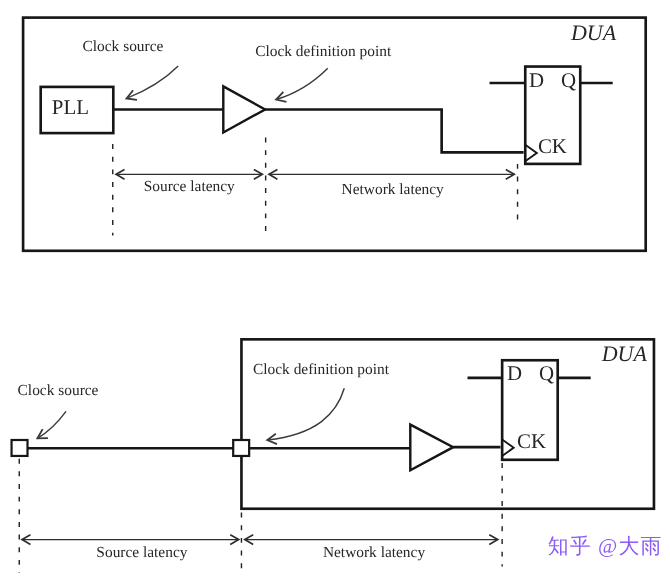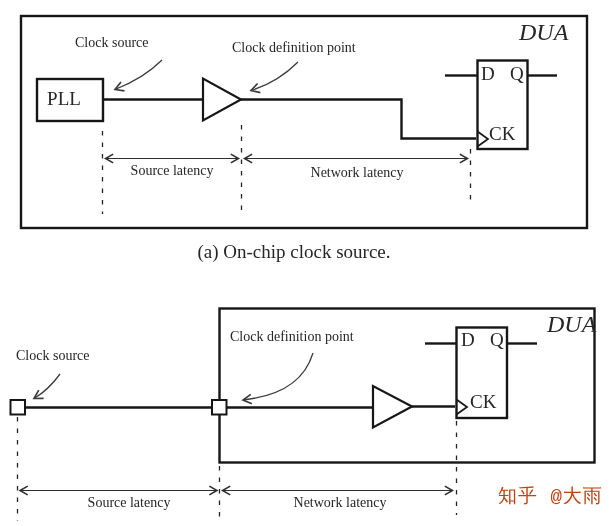--- a/index.html
+++ b/index.html
@@ -7,28 +7,28 @@
     position:relative;width:609px;height:526px;background:#ffffff;overflow:hidden;
     font-family:"Liberation Serif","DejaVu Serif",serif;
   }
   #art{position:absolute;left:0;top:0;}
   .lbl{
     position:absolute;white-space:nowrap;color:#262626;line-height:1.05;
     font-family:"Liberation Serif","DejaVu Serif",serif;
   }
   .sz17{font-size:14px;}
   .sz19{font-size:19px;}
-  .dua{font-size:24px;font-style:italic;}
+  .dua{font-size:20px;font-style:italic;}
   .pin{font-size:19px;}
   .ctr{transform:translateX(-50%);}
   .pllbox{width:56px;text-align:center;}
   .caption{font-size:19px;}
   .watermark{
-    font-family:Liberation Mono, monospace;
-    font-size:19px;color:#c2410c;letter-spacing:1px;
+    font-family:Liberation Serif, serif;
+    font-size:19px;color:#8b5cf6;letter-spacing:1px;
   }
 </style>
 </head>
 <body>
 
 <div id="stage">
 
   <svg id="art" width="609" height="526" viewBox="0 0 609 526">
     <defs>
       <marker id="ah" viewBox="0 0 12 12" refX="9" refY="6" markerWidth="11" markerHeight="11" orient="auto-start-reverse">
@@ -100,21 +100,20 @@
 
   <div class="lbl dua" style="left:519px;top:20px;">DUA</div>
   <div class="lbl sz17" style="left:75px;top:36px;">Clock source</div>
   <div class="lbl sz17" style="left:232px;top:41px;">Clock definition point</div>
   <div class="lbl sz19 pllbox" style="left:36px;top:89px;">PLL</div>
   <div class="lbl pin" style="left:481px;top:64px;">D</div>
   <div class="lbl pin" style="left:510px;top:64px;">Q</div>
   <div class="lbl pin" style="left:489px;top:124px;">CK</div>
   <div class="lbl sz17 ctr" style="left:172px;top:164px;">Source latency</div>
   <div class="lbl sz17 ctr" style="left:357px;top:166px;">Network latency</div>
-  <div class="lbl caption ctr" style="left:294px;top:242px;">(a) On-chip clock source.</div>
 
   <div class="lbl dua" style="left:547px;top:312px;">DUA</div>
   <div class="lbl sz17" style="left:16px;top:349px;">Clock source</div>
   <div class="lbl sz17" style="left:230px;top:330px;">Clock definition point</div>
   <div class="lbl pin" style="left:461px;top:330px;">D</div>
   <div class="lbl pin" style="left:490px;top:330px;">Q</div>
   <div class="lbl pin" style="left:470px;top:392px;">CK</div>
   <div class="lbl sz17 ctr" style="left:129px;top:496px;">Source latency</div>
   <div class="lbl sz17 ctr" style="left:340px;top:496px;">Network latency</div>
 

